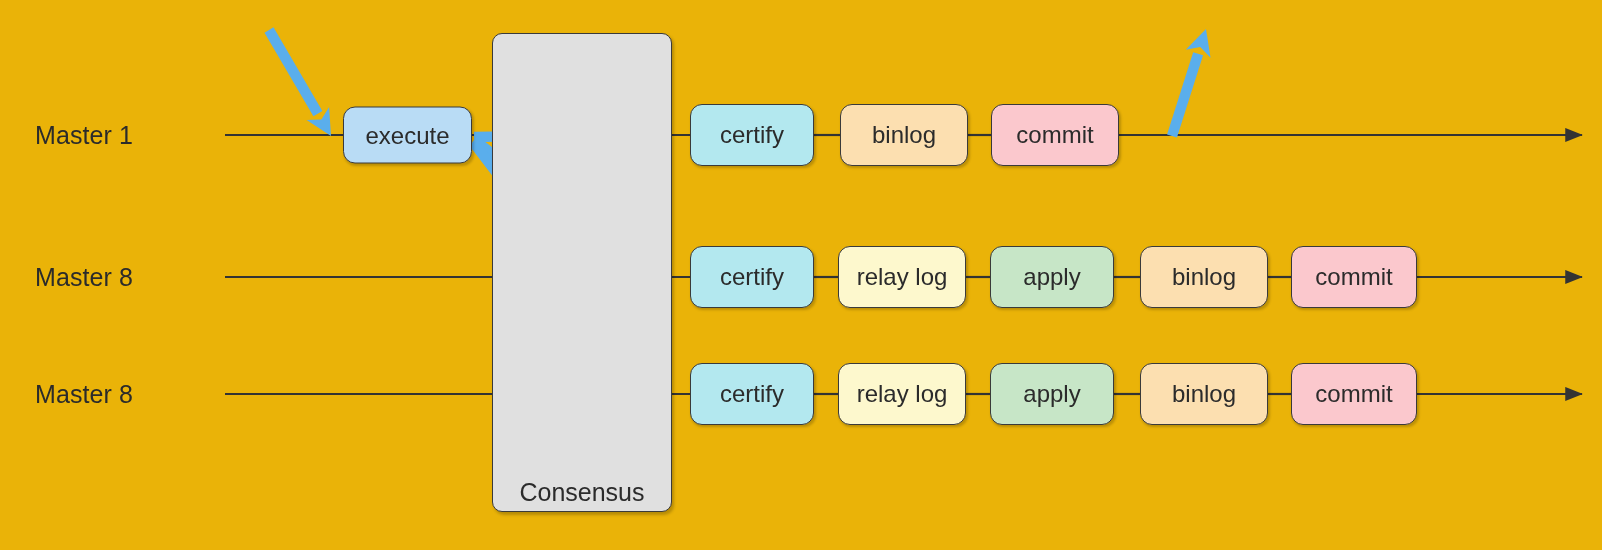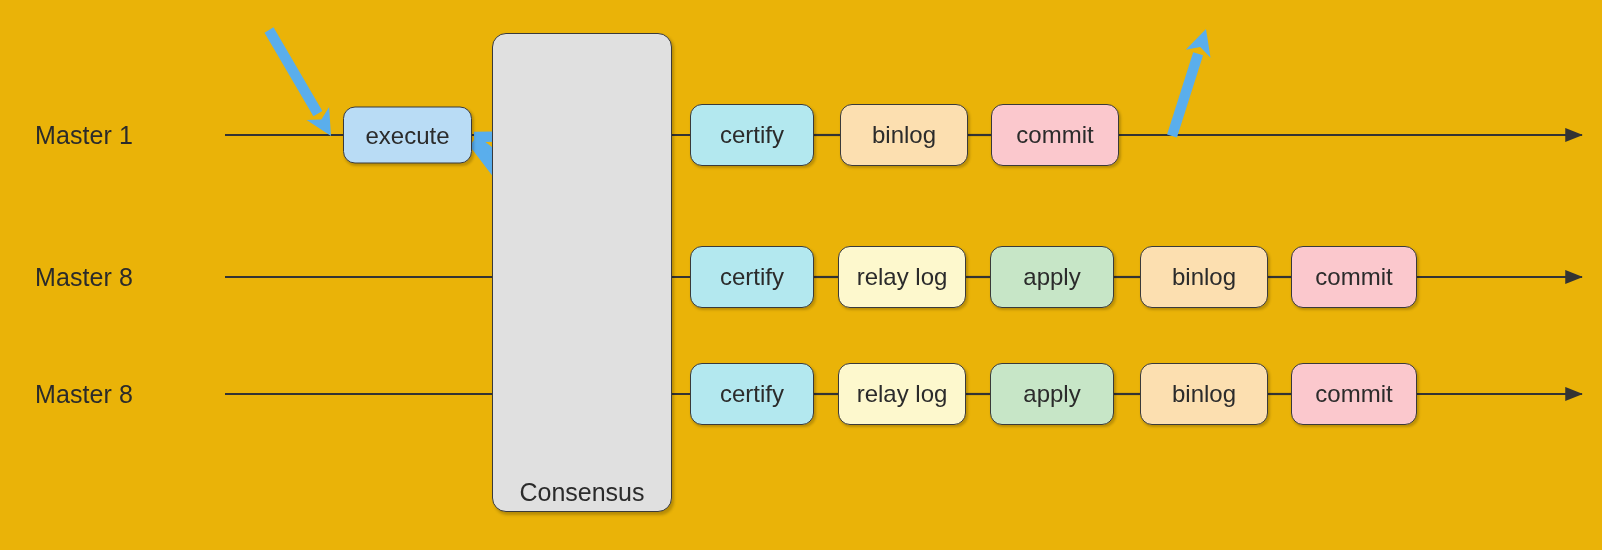--- a/index.html
+++ b/index.html
@@ -91,21 +91,21 @@
         <path d="M1206,29 L1210.5158190813413,57.71597774801675 L1200.24611612121,47.10781103030956 L1185.7367092503914,49.84224191388312 Z" fill="#5aaeec"></path>
       </g>
   </svg>
 
   <div id="labels-layer">
       <div class="row-label" style="left: 35px; top: 135px;">Master 1</div>
       <div class="row-label" style="left: 35px; top: 277px;">Master 8</div>
       <div class="row-label" style="left: 35px; top: 394px;">Master 8</div>
     </div>
 
-  <div class="consensus-box" id="consensus-box" style="left: 492px; top: 33px; width: 180px; height: 479px; background: rgb(224, 224, 224);">
+  <div class="consensus-box" id="consensus-box" style="left: 492px; top: 33px; width: 180px; height: 479px; background: rgb(224, 224, 224); border-radius: 10px;">
     <div class="consensus-label" id="consensus-label" style="top: 444px;">Consensus</div>
   </div>
 
   <div id="nodes-layer">
       <div class="node" style="left: 343px; top: 135px; width: 129px; height: 57px; background: rgb(185, 220, 245);">execute</div>
       <div class="node" style="left: 690px; top: 135px; width: 124px; height: 62px; background: rgb(179, 232, 239);">certify</div>
       <div class="node" style="left: 840px; top: 135px; width: 128px; height: 62px; background: rgb(252, 223, 176);">binlog</div>
       <div class="node" style="left: 991px; top: 135px; width: 128px; height: 62px; background: rgb(251, 200, 205);">commit</div>
       <div class="node" style="left: 690px; top: 277px; width: 124px; height: 62px; background: rgb(179, 232, 239);">certify</div>
       <div class="node" style="left: 838px; top: 277px; width: 128px; height: 62px; background: rgb(253, 248, 205);">relay log</div>

